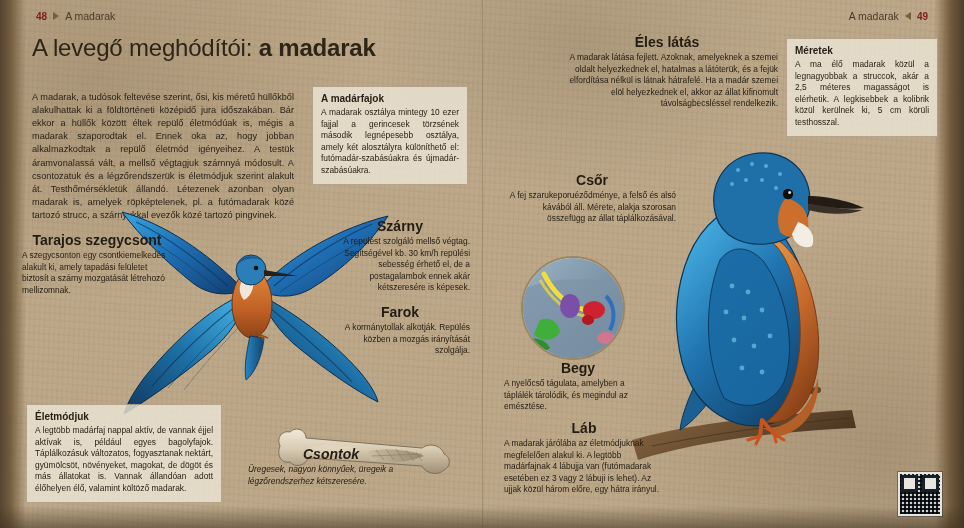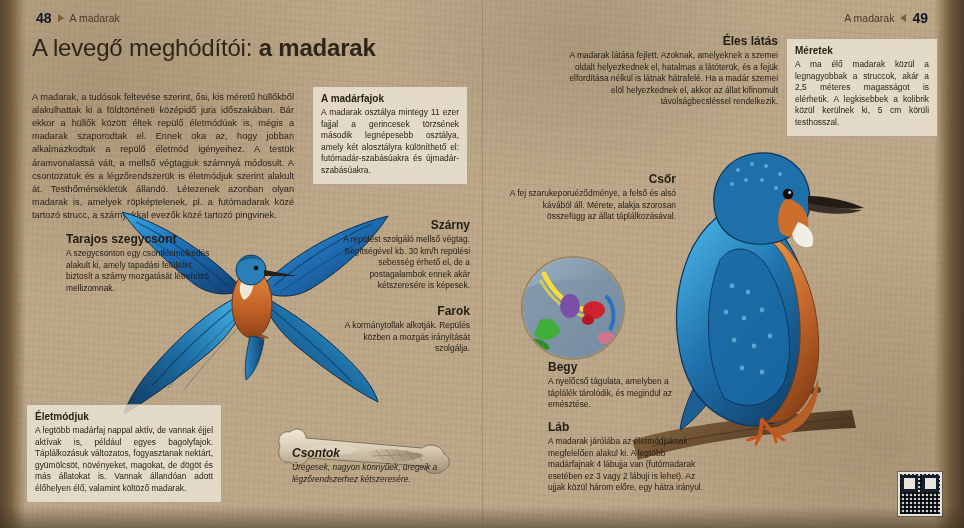--- a/index.html
+++ b/index.html
@@ -65,23 +65,23 @@
   .runhead {
     position: absolute;
     top: 10px;
     font-size: 10.5px;
     color: #4a3a25;
     display: flex;
     align-items: center;
     gap: 6px;
   }
   .runhead .pagenum {
-    font-size: 14px;
+    font-size: 10px;
     font-weight: bold;
-    color: #0f172a;
+    color: #7f1d1d;
   }
   .runhead-left { left: 36px; }
   .runhead-right { right: 36px; }
   .tri {
     width: 0; height: 0;
     border-top: 4px solid transparent;
     border-bottom: 4px solid transparent;
   }
   .tri.r { border-left: 6px solid #7a5f38; }
   .tri.l { border-right: 6px solid #7a5f38; }
@@ -130,30 +130,31 @@
     color: #2b2218;
     text-align: justify;
   }
   
   .label {
     position: absolute;
     color: #241c12;
   }
   .label h4 {
     margin: 0 0 2px 0;
-    font-size: 12px;
+    font-size: 14px;
     font-weight: bold;
+    text-align: center;
   }
   .label p {
     margin: 0;
     font-size: 8.4px;
     line-height: 1.38;
   }
   .ta-r { text-align: right; }
-  .ta-l { text-align: left; margin-left: 44px; }
+  .ta-l { text-align: left; }
 
   
   svg { display: block; }
   .ill { position: absolute; }
 
   
   .qr {
     position: absolute;
     right: 22px;
     bottom: 12px;
@@ -382,21 +383,21 @@
         <path d="M124,33 L132,45"></path>
       <path d="M134,34 L142,45"></path>
         <path d="M144,36 L150,45"></path>
       <path d="M100,40 L150,38"></path>
     </g>
     <ellipse cx="60" cy="34" rx="26" ry="5" fill="#e6dcc6" opacity=".5"></ellipse>
   </svg>
 
   <div class="box" style="left:312px; top:86px; width:156px;">
     <h4>A madárfajok</h4>
-    <p>A madarak osztálya mintegy 11 ezer fajjal a gerincesek törzsének második legnépesebb osztálya, amely két alosztályra különíthető el: futómadár-szabásúakra és újmadár-szabásúakra.</p>
+    <p>A madarak osztálya mintegy 10 ezer fajjal a gerincesek törzsének második legnépesebb osztálya, amely két alosztályra különíthető el: futómadár-szabásúakra és újmadár-szabásúakra.</p>
   </div>
 
   <div class="label ta-r" style="left:556px; top:34px; width:222px;">
     <h4>Éles látás</h4>
     <p>A madarak látása fejlett. Azoknak, amelyeknek a szemei oldalt helyezkednek el, hatalmas a látóterük, és a fejük elfordítása nélkül is látnak hátrafelé. Ha a madár szemei elöl helyezkednek el, akkor az állat kifinomult távolságbecsléssel rendelkezik.</p>
   </div>
 
   <div class="box" style="left:786px; top:38px; width:152px;">
     <h4>Méretek</h4>
     <p>A ma élő madarak közül a legnagyobbak a struccok, akár a 2,5 méteres magasságot is elérhetik. A legkisebbek a kolibrik közül kerülnek ki, 5 cm körüli testhosszal.</p>

